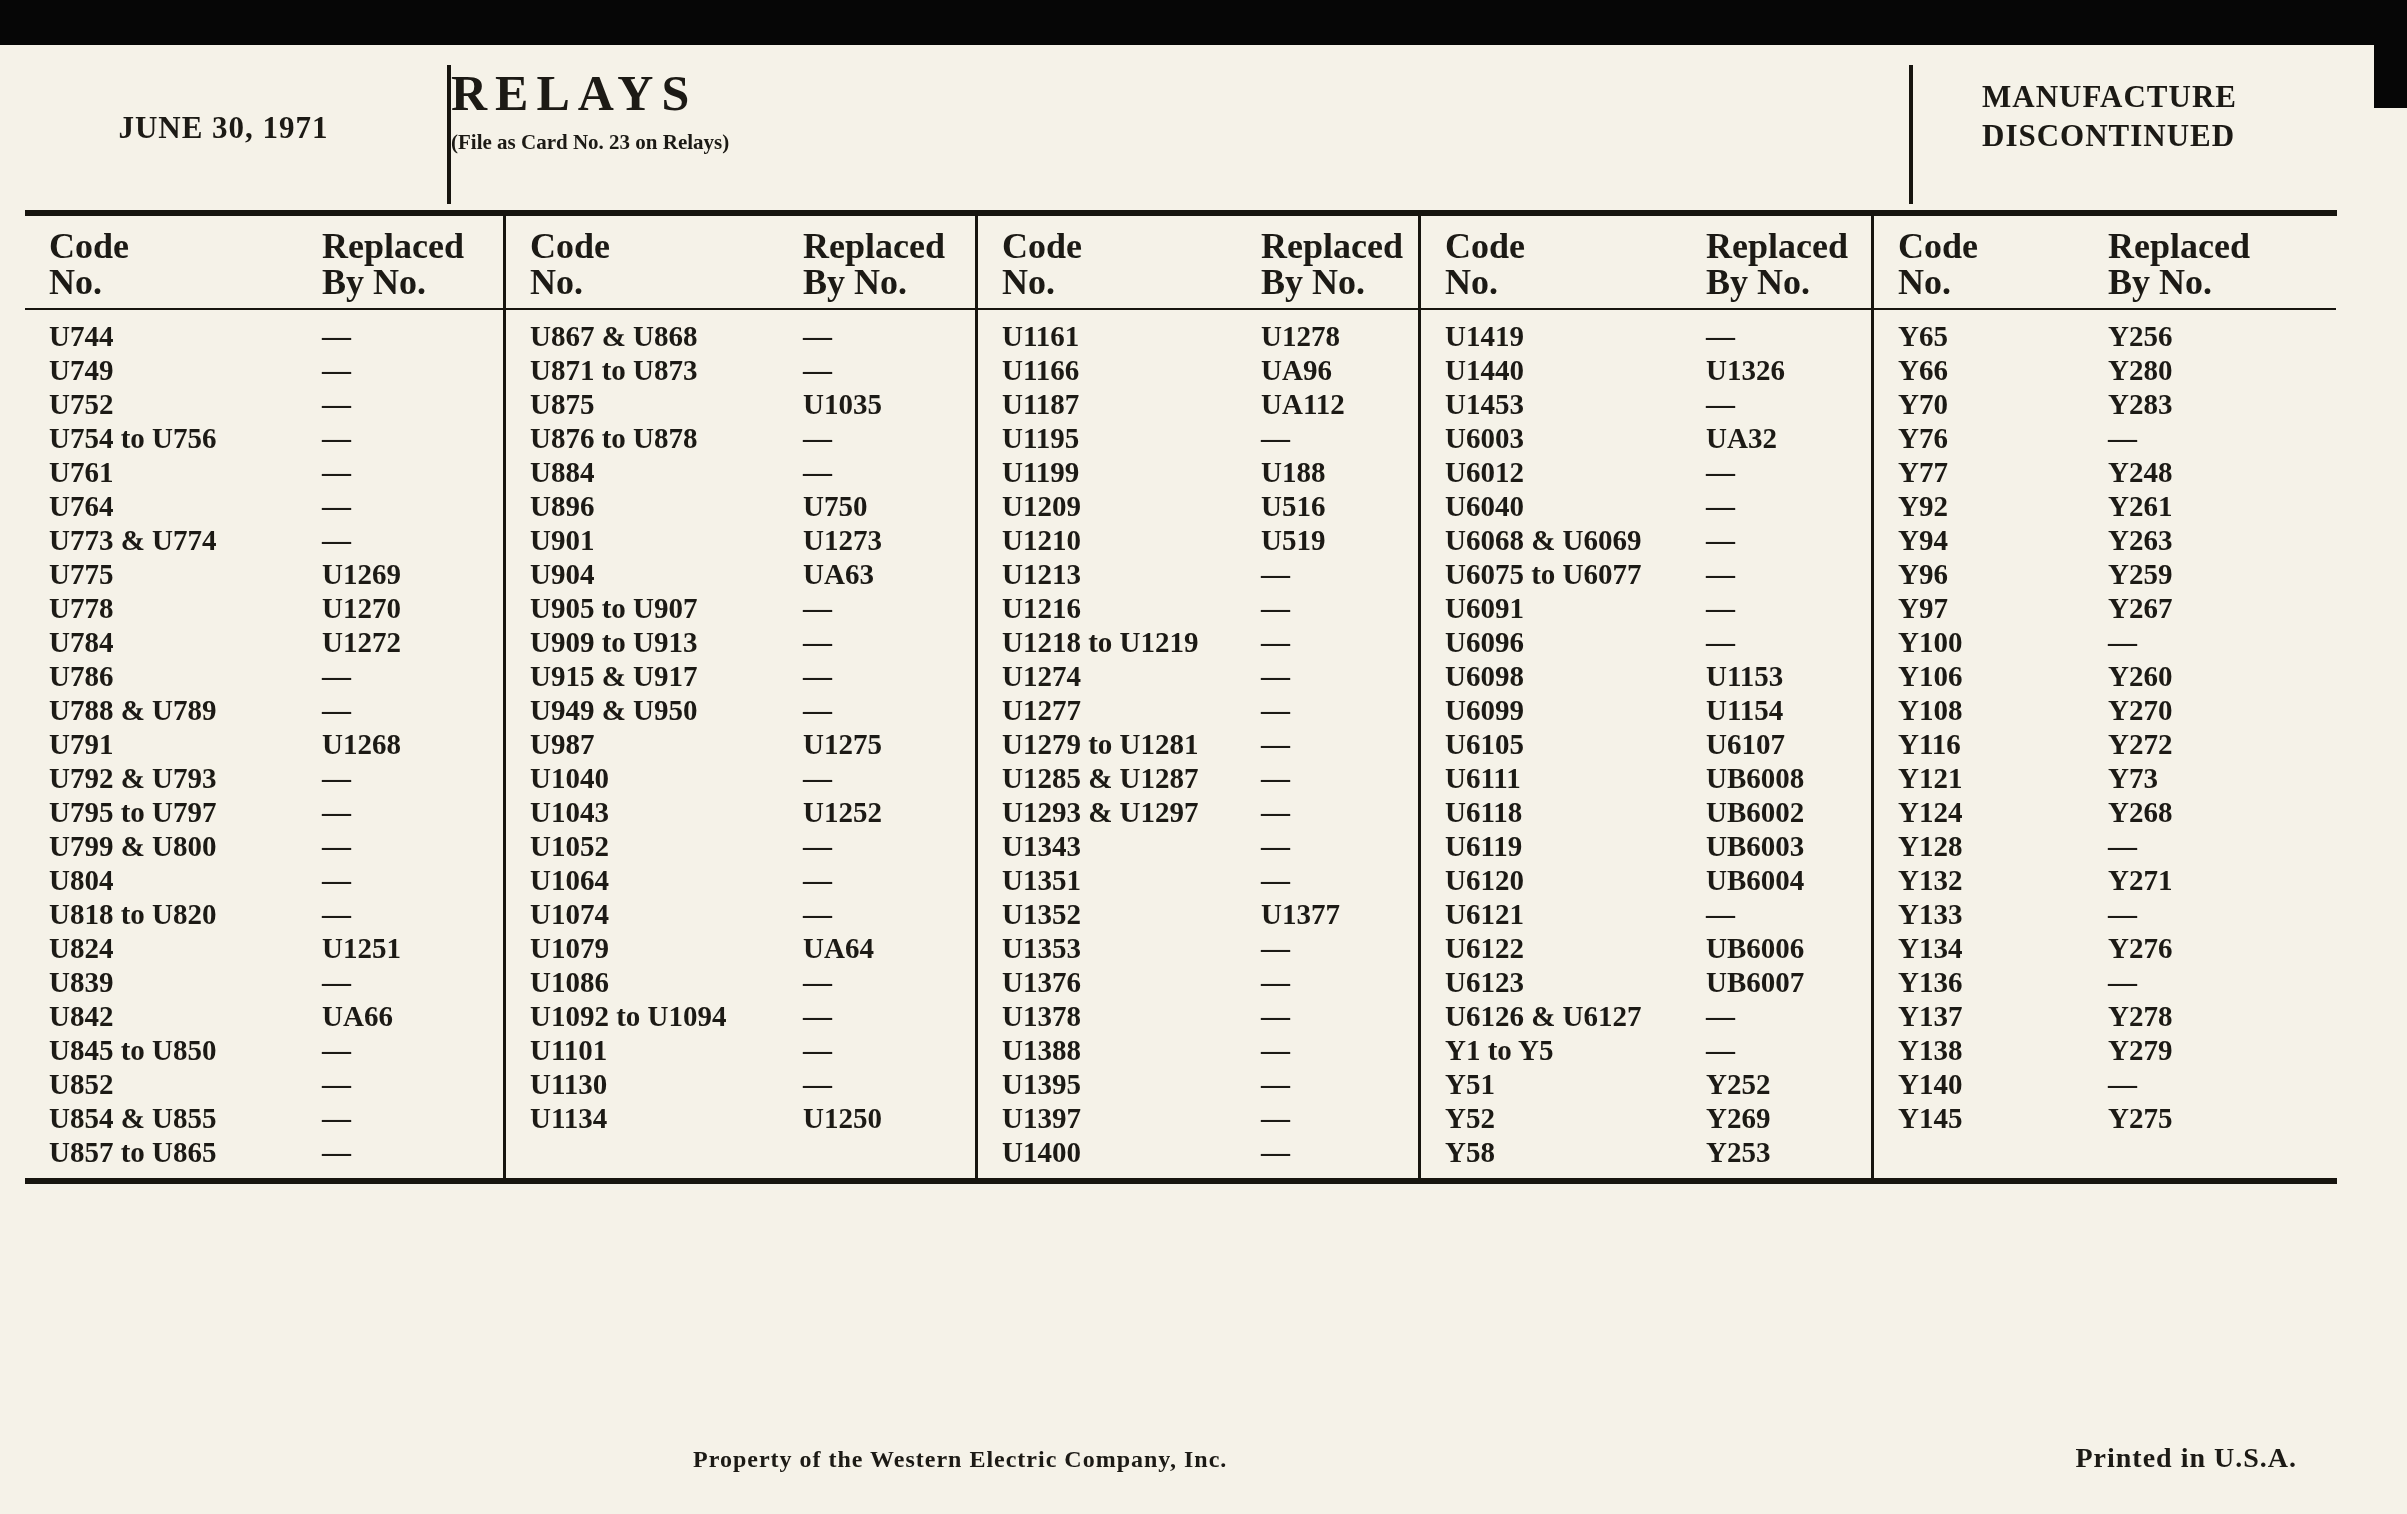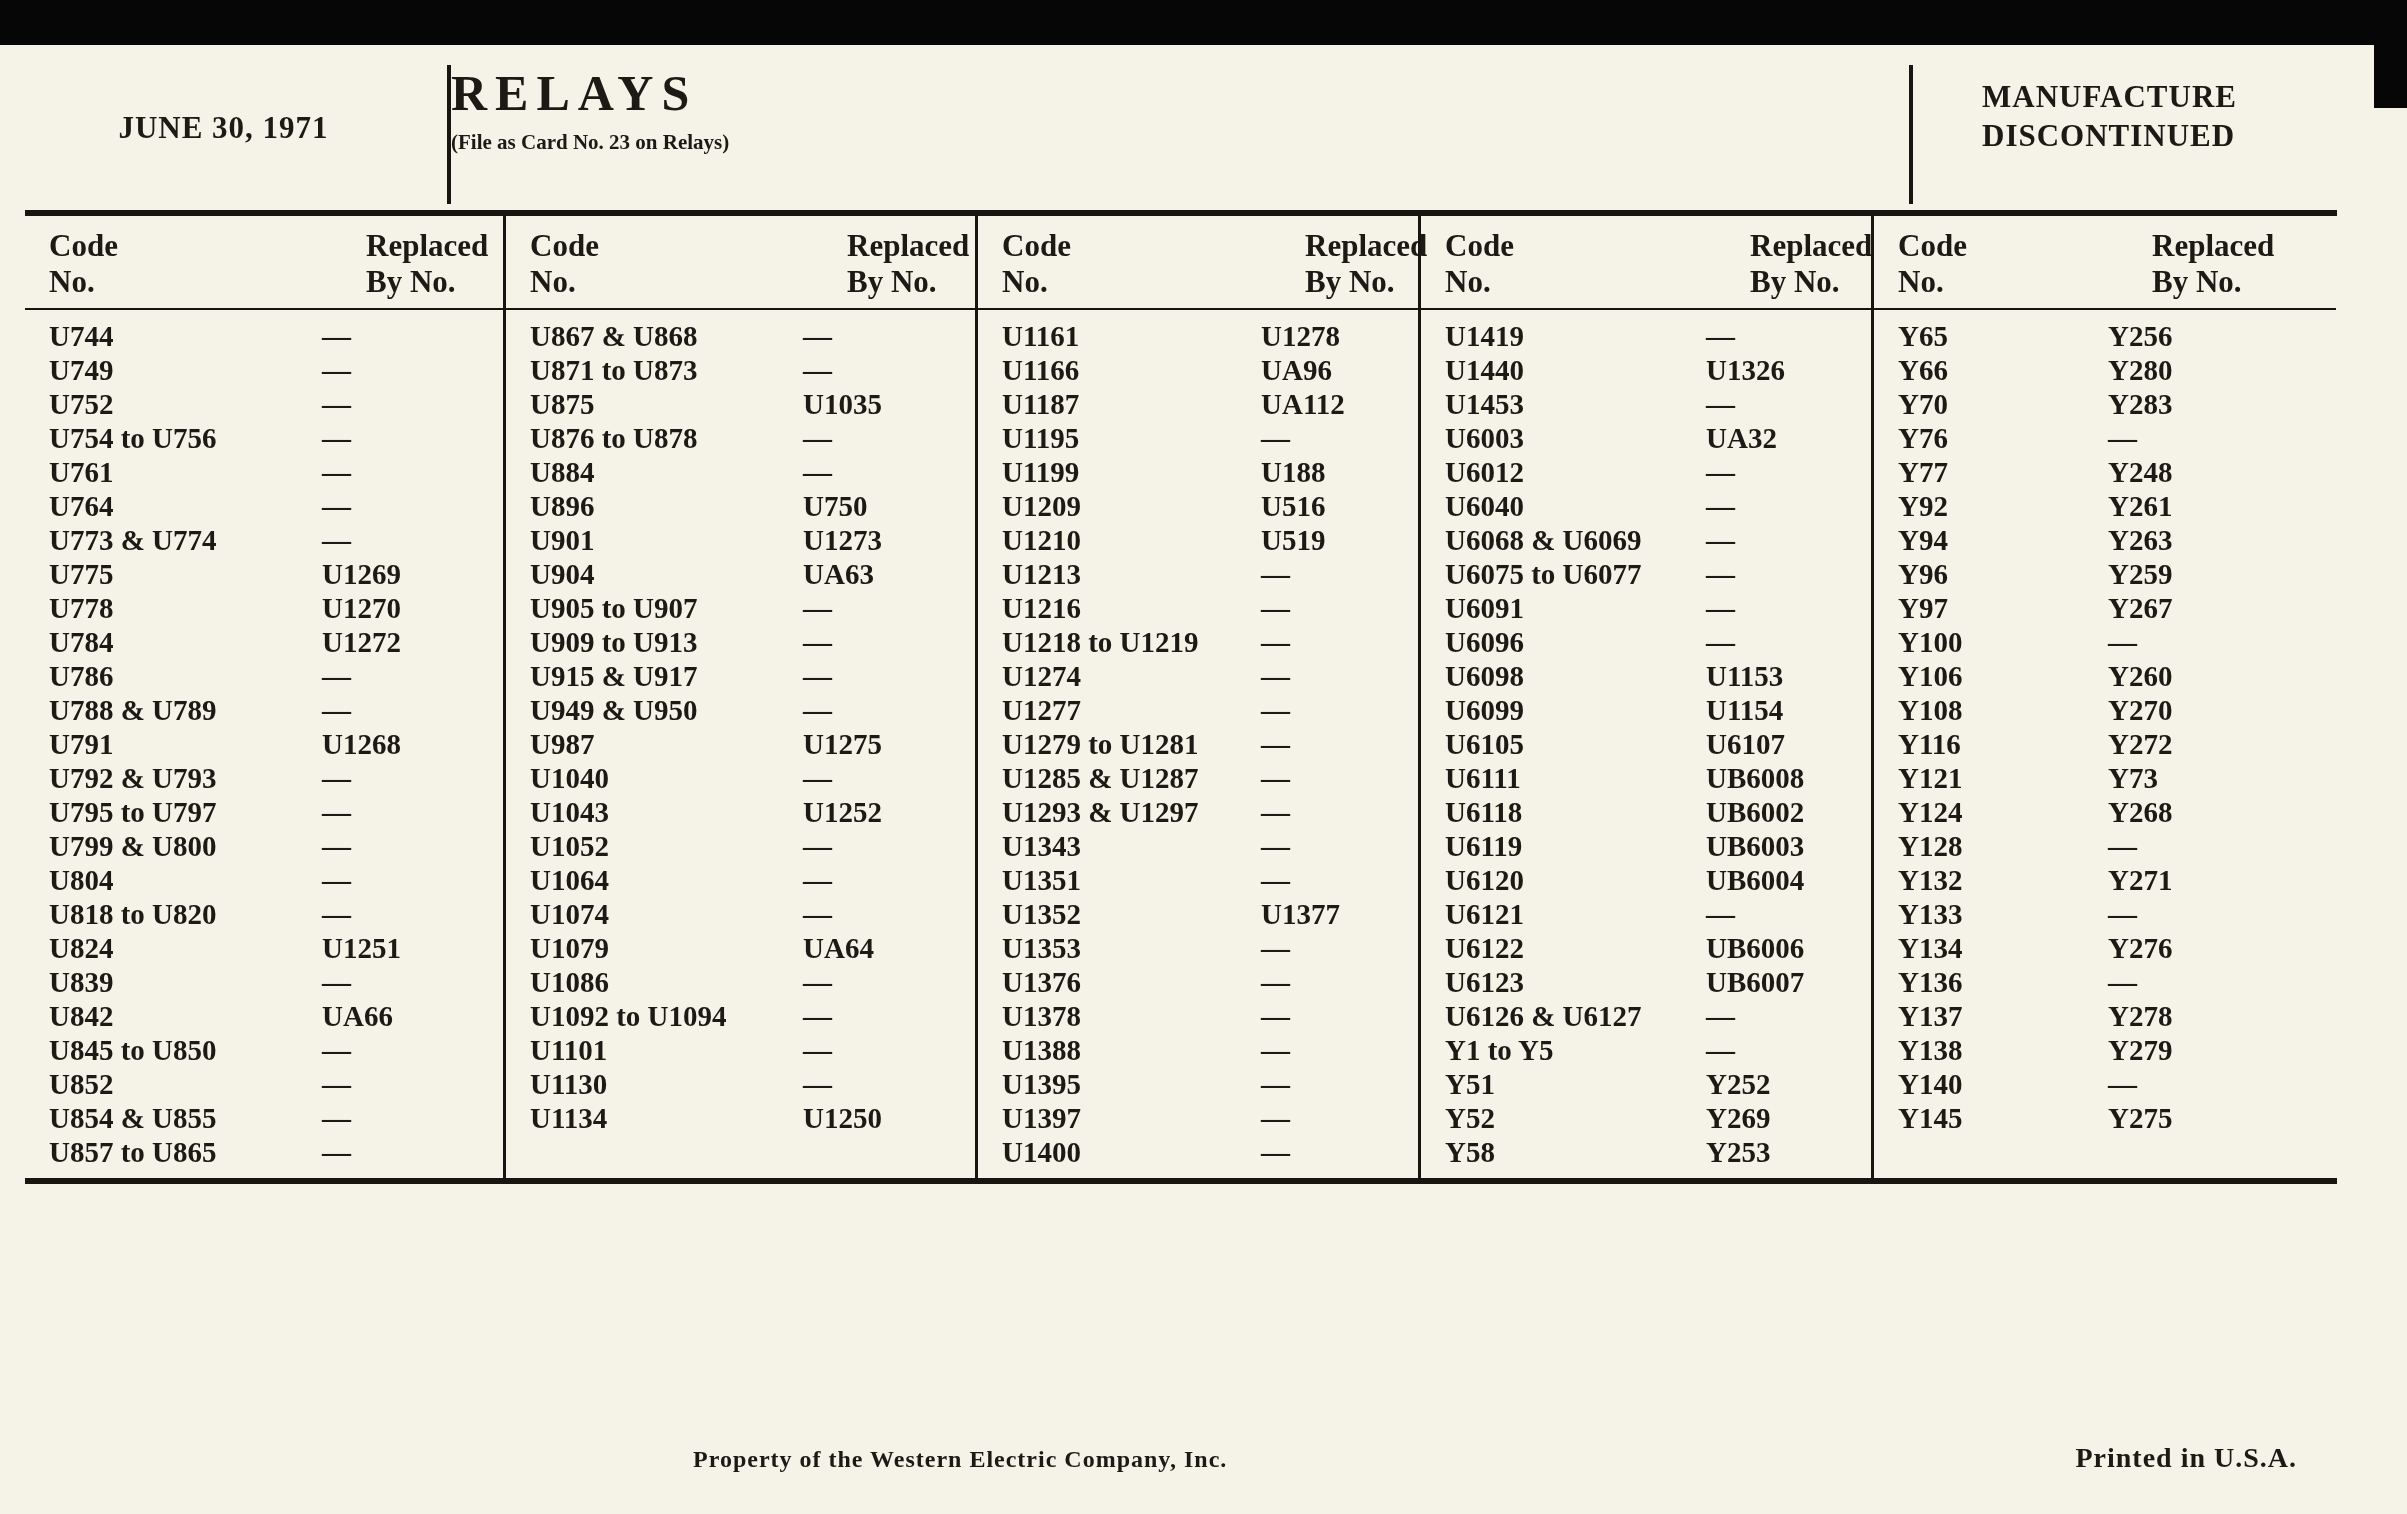--- a/index.html
+++ b/index.html
@@ -21,21 +21,21 @@
 
   .toprule{height:6px;background:#17150f;margin:0 71px 0 25px;}
 
   .table{display:flex;margin-left:25px;width:2312px;height:968px;
          border-bottom:6px solid #17150f;box-sizing:border-box;font-weight:700;}
   .colgroup{box-sizing:border-box;}
   .colgroup + .colgroup{border-left:3px solid #17150f;}
   .cg1{width:478px;}.cg2{width:472px;}.cg3{width:443px;}.cg4{width:453px;}.cg5{width:465px;}
 
   .colhead{display:flex;padding:12px 0 8px 24px;border-bottom:2px solid #17150f;
-           font-size:31px;line-height:36px;gap:44px;}
+           font-size:36px;line-height:36px;}
   .rows{padding:9px 16px 0 24px;}
   .trow{display:flex;font-size:29px;line-height:34px;white-space:nowrap;}
   .tcode{flex:0 0 273px;}
   .cg3 .tcode{flex-basis:259px;}
   .cg4 .tcode{flex-basis:261px;}
   .cg5 .tcode{flex-basis:210px;}
   .trep{flex:1;}
 
   .footer-prop{position:absolute;left:693px;top:1401px;font-size:24px;font-weight:700;letter-spacing:1px;}
   .footer-printed{position:absolute;right:111px;top:1397px;font-size:28px;font-weight:700;letter-spacing:1px;}

